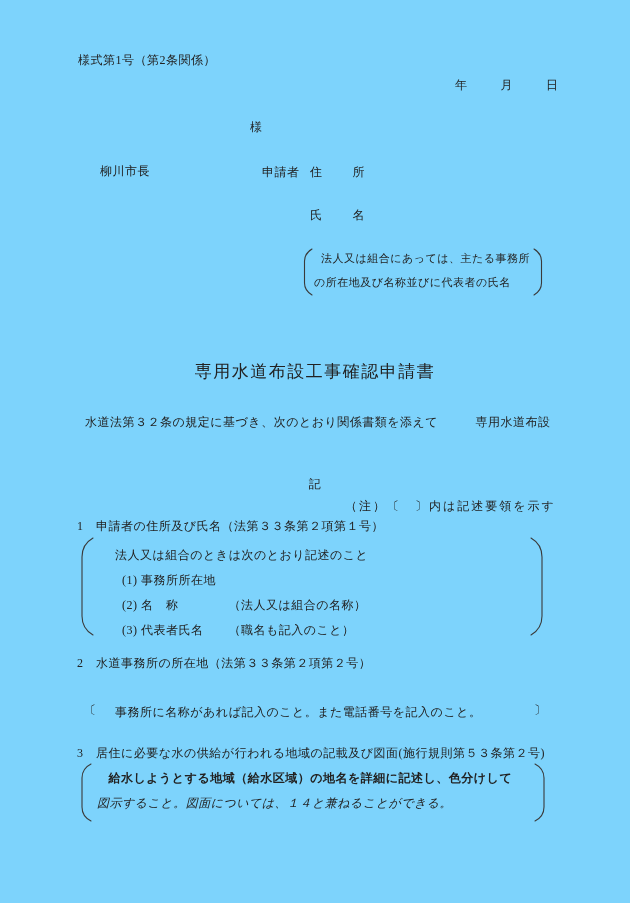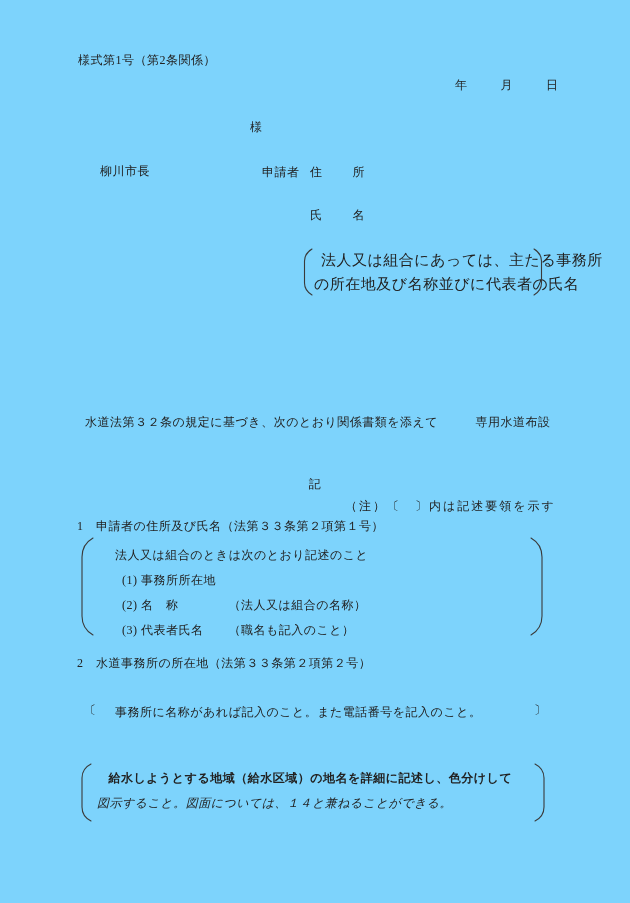--- a/index.html
+++ b/index.html
@@ -6,21 +6,21 @@
   .page{
     position:relative;
     width:630px;height:903px;
     background:#7dd3fc;
     font-family:"Liberation Serif","DejaVu Serif",serif;
     color:#222;
     font-size:12px;
     overflow:hidden;
   }
   .abs{position:absolute;white-space:nowrap;letter-spacing:0.5px;line-height:1;}
-  .small{font-size:15px;}
+  .small{font-size:11px;}
   .doc-title{
     left:0;right:0;text-align:center;
     font-size:17px;letter-spacing:1.5px;
   }
   .center{left:0;right:0;text-align:center;}
   .date-row{display:flex;gap:33px;}
   .pair{display:flex;gap:30px;}
   .legend{letter-spacing:2px;text-align:right;}
   svg.paren{position:absolute;overflow:visible;}
   svg.paren path{fill:none;stroke:#3a3a3a;stroke-width:1.1;stroke-linecap:round;}
@@ -53,20 +53,21 @@
 
   <svg class="paren" style="left:303px;top:248px;" width="10" height="48">
     <path d="M9,1 C4,4 1.5,7 1.5,13 L1.5,35 C1.5,41 4,44 9,47"></path>
   </svg>
   <div class="abs small" style="left:321px;top:253px;">法人又は組合にあっては、主たる事務所</div>
   <div class="abs small" style="left:314px;top:277px;">の所在地及び名称並びに代表者の氏名</div>
   <svg class="paren" style="left:533px;top:248px;" width="10" height="48">
     <path d="M1,1 C6,4 8.5,7 8.5,13 L8.5,35 C8.5,41 6,44 1,47"></path>
   </svg>
 
+  <div class="abs doc-title" style="top:363px;">専用水道布設工事確認申請書</div>
 
   <div class="abs" style="left:85px;top:416px;text-align:center;">水道法第３２条の規定に基づき、次のとおり関係書類を添えて　　　専用水道布設</div>
 
   <div class="abs center" style="top:478px;">記</div>
 
   <div class="abs legend" style="left:345px;top:500px;">（注）〔　〕内は記述要領を示す</div>
 
   <div class="abs" style="left:77px;top:520px;">1　申請者の住所及び氏名（法第３３条第２項第１号）</div>
   <svg class="paren" style="left:80px;top:537px;" width="14" height="99">
     <path d="M13,1 C6,5 2,10 2,20 L2,79 C2,89 6,94 13,98"></path>
@@ -77,20 +78,21 @@
   <div class="abs" style="left:122px;top:624px;">(3) 代表者氏名　　（職名も記入のこと）</div>
   <svg class="paren" style="left:530px;top:537px;" width="14" height="99">
     <path d="M1,1 C8,5 12,10 12,20 L12,79 C12,89 8,94 1,98"></path>
   </svg>
 
   <div class="abs" style="left:77px;top:657px;">2　水道事務所の所在地（法第３３条第２項第２号）</div>
   <div class="abs" style="left:84px;top:704px;">〔</div>
   <div class="abs" style="left:115px;top:706px;">事務所に名称があれば記入のこと。また電話番号を記入のこと。</div>
   <div class="abs" style="left:534px;top:704px;">〕</div>
 
+  <div class="abs" style="left:77px;top:747px;">3　居住に必要な水の供給が行われる地域の記載及び図面(施行規則第５３条第２号)</div>
   <svg class="paren" style="left:80px;top:763px;" width="12" height="59">
     <path d="M11,1 C5,4 2,8 2,15 L2,44 C2,51 5,55 11,58"></path>
   </svg>
   <div class="abs" style="left:96px;top:772px;font-weight:bold;">　給水しようとする地域（給水区域）の地名を詳細に記述し、色分けして</div>
   <div class="abs" style="left:97px;top:797px;font-style:italic;">図示すること。図面については、１４と兼ねることができる。</div>
   <svg class="paren" style="left:534px;top:763px;" width="12" height="59">
     <path d="M1,1 C7,4 10,8 10,15 L10,44 C10,51 7,55 1,58"></path>
   </svg>
 
 </div>

